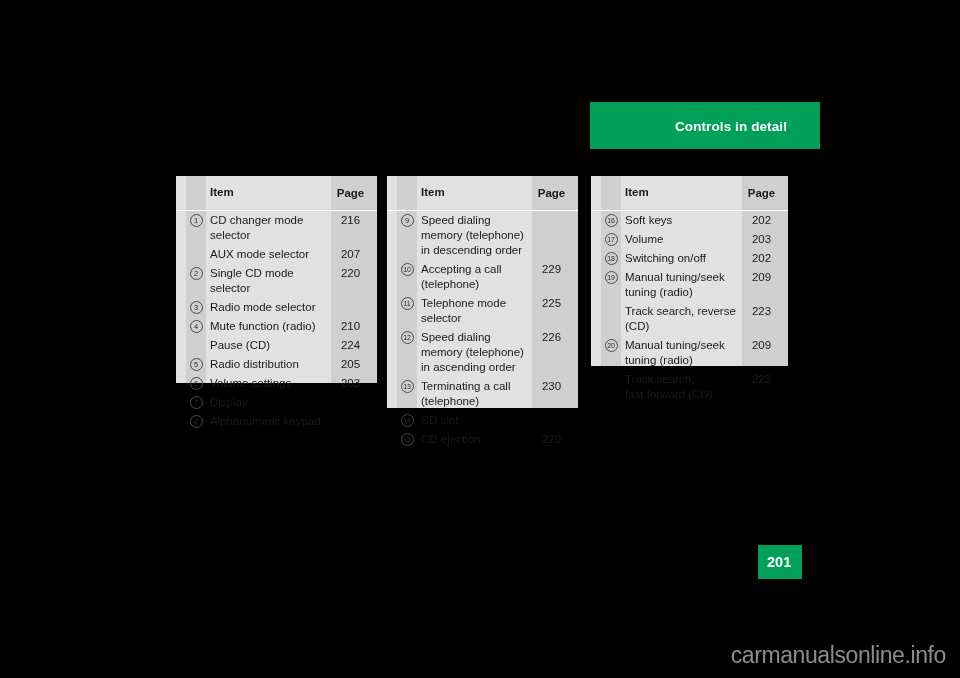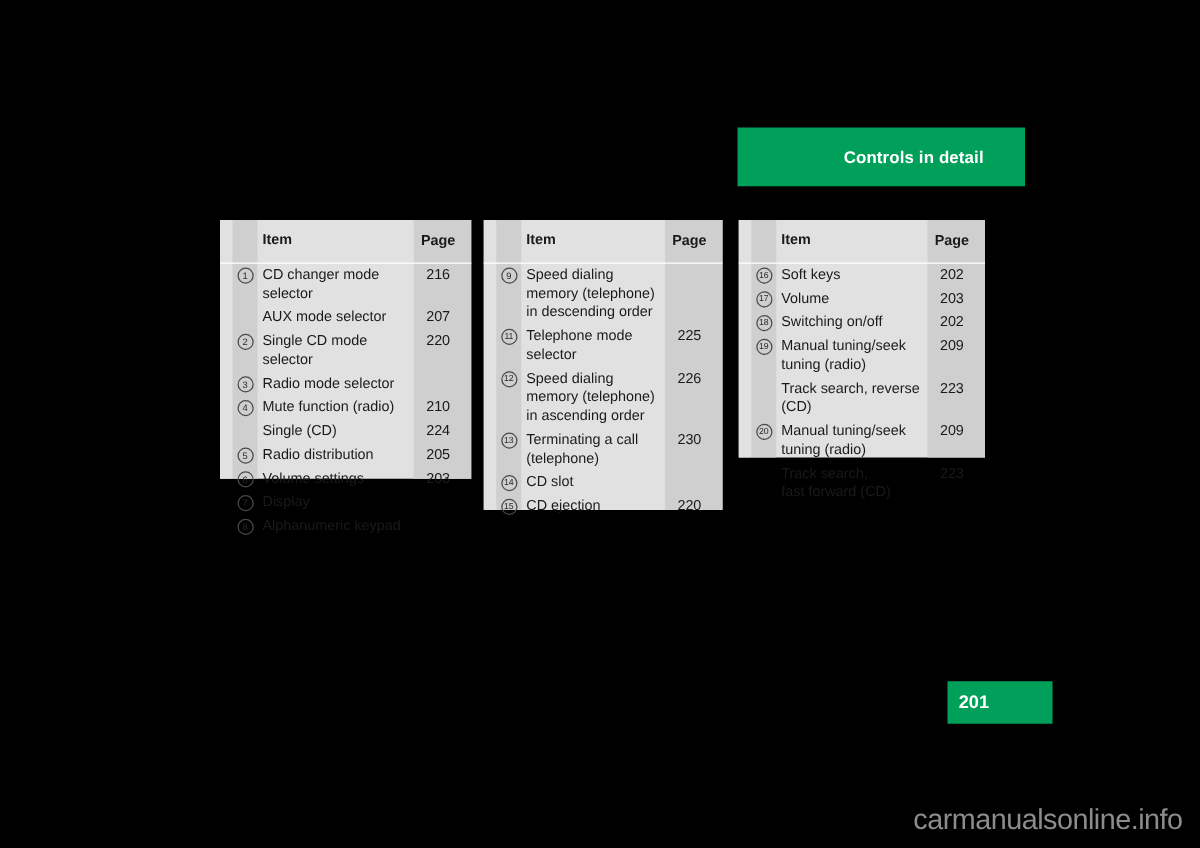--- a/index.html
+++ b/index.html
@@ -148,21 +148,21 @@
     letter-spacing: -0.2px;
     box-sizing: border-box;
   }
   .circ.wide { font-size: 7px; }
 
   
   #page-number-block {
     position: absolute;
     left: 758px;
     top: 545px;
-    width: 84px;
+    width: 44px;
     height: 34px;
     background: #00a05a;
   }
   #page-number-block .pgnum {
     position: absolute;
     left: 9px;
     top: 50%;
     transform: translateY(-50%);
     color: #ffffff;
     font-size: 14.5px;
@@ -226,21 +226,21 @@
       </div>
       <div class="trow">
         <div class="c-num">
           <span class="circ">4</span>
         </div>
         <div class="c-item">Mute function (radio)</div>
         <div class="c-page">210</div>
       </div>
       <div class="trow">
         <div class="c-num"></div>
-        <div class="c-item">Single (CD)</div>
+        <div class="c-item">Pause (CD)</div>
         <div class="c-page">224</div>
       </div>
       <div class="trow">
         <div class="c-num">
           <span class="circ">5</span>
         </div>
         <div class="c-item">Radio distribution</div>
         <div class="c-page">205</div>
       </div>
       <div class="trow">
@@ -279,20 +279,27 @@
       </div>
       <div class="trow">
         <div class="c-num">
           <span class="circ">9</span>
         </div>
         <div class="c-item">Speed dialing memory (telephone) in descending order</div>
         <div class="c-page"></div>
       </div>
       <div class="trow">
         <div class="c-num">
+          <span class="circ wide">10</span>
+        </div>
+        <div class="c-item">Accepting a call (telephone)</div>
+        <div class="c-page">229</div>
+      </div>
+      <div class="trow">
+        <div class="c-num">
           <span class="circ wide">11</span>
         </div>
         <div class="c-item">Telephone mode selector</div>
         <div class="c-page">225</div>
       </div>
       <div class="trow">
         <div class="c-num">
           <span class="circ wide">12</span>
         </div>
         <div class="c-item">Speed dialing memory (telephone) in ascending order</div>

